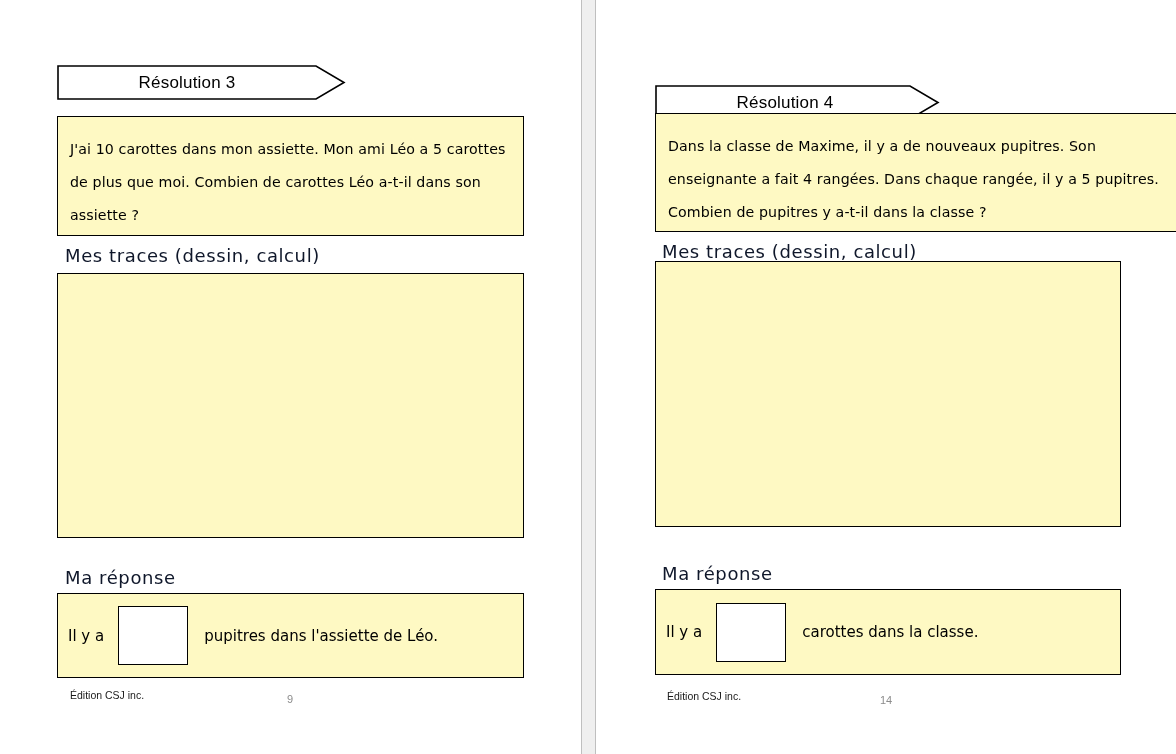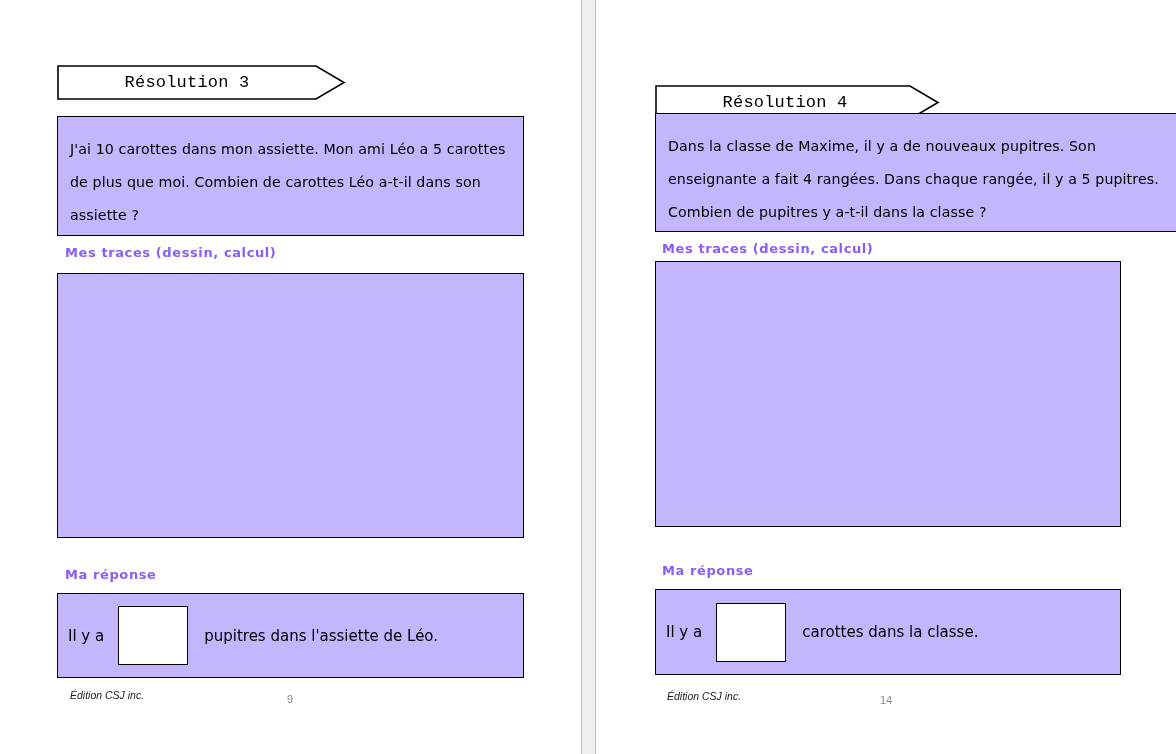--- a/index.html
+++ b/index.html
@@ -51,52 +51,52 @@
     overflow: visible;
   }
   .banner .banner-label {
     position: absolute;
     left: 0;
     top: 0;
     width: 260px;
     height: 23px;
     line-height: 35px;
     text-align: center;
-    font-family: Liberation Mono, monospace;
+    font-family: Liberation Sans, sans-serif;
     font-size: 17px;
     color: #000000;
     letter-spacing: 0.2px;
   }
 
   
   .box {
     position: absolute;
     border: 1.6px solid #000000;
     box-sizing: border-box;
-    background: #c4b5fd;
+    background: #fef9c3;
   }
 
   .problem-text {
     position: absolute;
     left: 12px;
     right: 12px;
     top: 16px;
     font-family: "DejaVu Sans", sans-serif;
     font-size: 14.2px;
     line-height: 33px;
     color: #000000;
     letter-spacing: 0.1px;
   }
 
   .section-label {
     position: absolute;
     font-family: "DejaVu Sans", sans-serif;
-    font-size: 13px;
-    font-weight: bold;
-    color: #8b5cf6;
+    font-size: 18px;
+    font-weight: normal;
+    color: #0f172a;
     letter-spacing: 0.6px;
     white-space: nowrap;
   }
 
   .answer-row {
     position: absolute;
     left: 10px;
     right: 10px;
     top: 0;
     bottom: 0;
@@ -119,21 +119,20 @@
     background: #ffffff;
   }
 
   
   .footer-credit {
     position: absolute;
     font-family: "Liberation Sans", sans-serif;
     font-size: 10.5px;
     color: #1a1a1a;
     white-space: nowrap;
-    font-style: italic;
   }
   .footer-pagenum {
     position: absolute;
     font-family: "Liberation Sans", sans-serif;
     font-size: 11px;
     color: #8c8c8c;
     text-align: center;
   }
 </style>
 </head>

